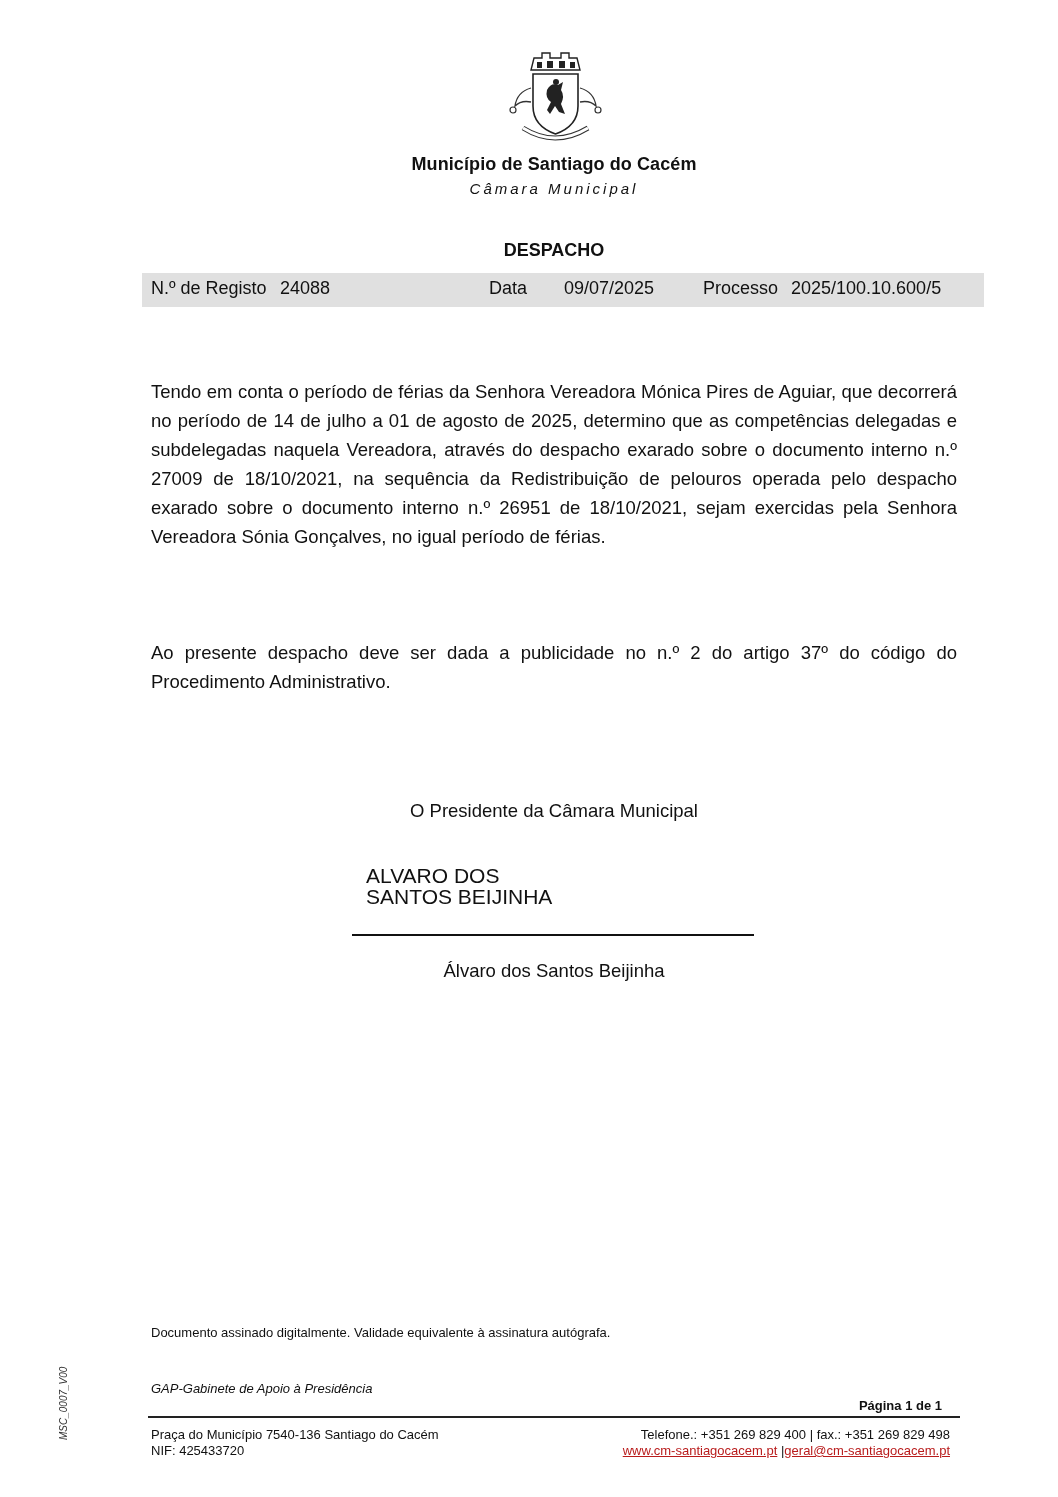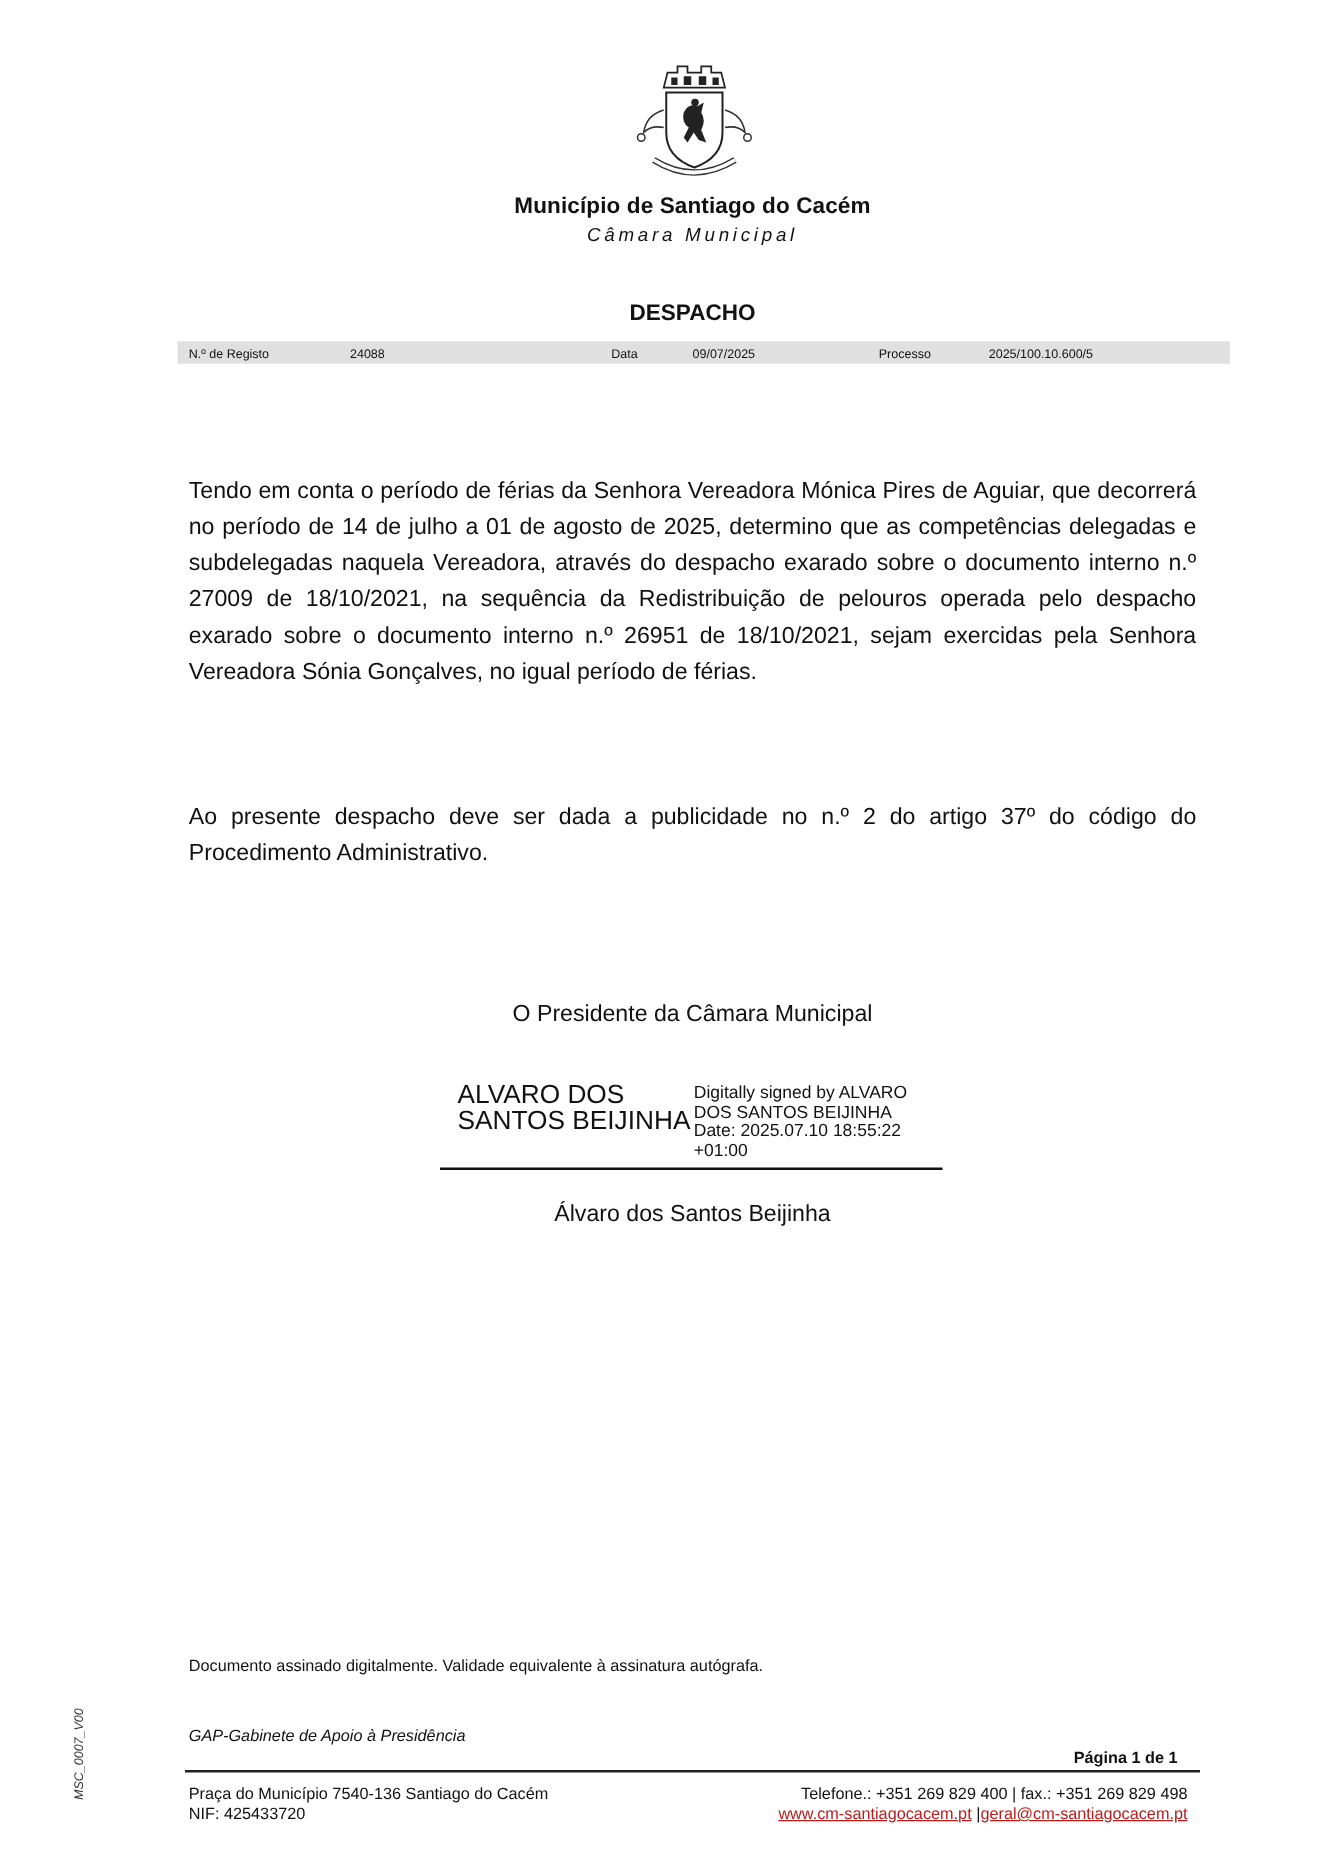--- a/index.html
+++ b/index.html
@@ -3,21 +3,21 @@
 <meta charset="utf-8">
 <style>
   html, body { margin:0; padding:0; background:#fff; }
   body { width:1058px; height:1497px; position:relative; overflow:hidden;
          font-family:"Liberation Sans Narrow","Liberation Sans", sans-serif; color:#111; }
   .abs { position:absolute; }
   .crest { left:503px; top:48px; width:105px; height:100px; }
   .org-name { left:0; width:1108px; top:154px; text-align:center; font-weight:bold; font-size:18px; letter-spacing:0.1px; }
   .org-sub { left:0; width:1108px; top:180px; text-align:center; font-style:italic; font-size:15px; letter-spacing:3px; }
   .doc-title { left:0; width:1108px; top:240px; text-align:center; font-weight:bold; font-size:18px; }
-  .meta-bar { left:142px; top:273px; width:842px; height:18px; background:#e0e0e0; font-size:10px; }
+  .meta-bar { left:142px; top:273px; width:842px; height:34px; background:#e0e0e0; font-size:18px; }
   .meta-bar span { position:absolute; top:5px; }
   .body-text { left:151px; width:806px; font-size:18.5px; line-height:29px; text-align:justify; }
   .p1 { top:377px; }
   .p2 { top:638px; }
   .role { left:0; width:1108px; top:800px; text-align:center; font-size:18.5px; }
   .sig-box { left:352px; top:862px; width:402px; height:72px; border-bottom:2px solid #111; font-family:"Liberation Sans", sans-serif; }
   .sig-name { position:absolute; left:14px; top:3px; font-size:21px; line-height:21px; }
   .sig-details { position:absolute; left:203px; top:4px; font-size:14px; line-height:15.5px; }
   .signer { left:0; width:1108px; top:960px; text-align:center; font-size:18.5px; }
   .small { font-size:13px; }
@@ -61,40 +61,34 @@
 
 <div class="abs org-name">Município de Santiago do Cacém</div>
 <div class="abs org-sub">Câmara Municipal</div>
 
 <div class="abs doc-title">DESPACHO</div>
 
 <div class="abs meta-bar">
   <span style="left:9px">N.º de Registo</span>
   <span style="left:138px">24088</span>
   <span style="left:347px">Data</span>
-  <span style="left:412px">09/07/2025</span>
+  <span style="left:422px">09/07/2025</span>
   <span style="left:561px">Processo</span>
   <span style="left:649px">2025/100.10.600/5</span>
 </div>
 
 <p class="abs body-text p1" style="margin:0">Tendo em conta o período de férias da Senhora Vereadora Mónica Pires de Aguiar, que decorrerá no período de 14 de julho a 01 de agosto de 2025, determino que as competências delegadas e subdelegadas naquela Vereadora, através do despacho exarado sobre o documento interno n.º 27009 de 18/10/2021, na sequência da Redistribuição de pelouros operada pelo despacho exarado sobre o documento interno n.º 26951 de 18/10/2021, sejam exercidas pela Senhora Vereadora Sónia Gonçalves, no igual período de férias.</p>
 <p class="abs body-text p2" style="margin:0">Ao presente despacho deve ser dada a publicidade no n.º 2 do artigo 37º do código do Procedimento Administrativo.</p>
 
 <div class="abs role">O Presidente da Câmara Municipal</div>
 
 <div class="abs sig-box">
   <div class="sig-name">
     <div>ALVARO DOS</div>
     <div>SANTOS BEIJINHA</div>
-  </div>
-  <div class="sig-details">
-    <div>Digitally signed by ALVARO</div>
-    <div>DOS SANTOS BEIJINHA</div>
-    <div>Date: 2025.07.10 18:55:22</div>
-    <div>+01:00</div>
   </div>
 </div>
 
 <div class="abs signer">Álvaro dos Santos Beijinha</div>
 
 <div class="abs small footnote">Documento assinado digitalmente.  Validade equivalente à assinatura autógrafa.</div>
 <div class="abs small dept">GAP-Gabinete de Apoio à Presidência</div>
 <div class="abs small page-no">Página 1 de 1</div>
 <div class="abs rule"></div>
 <div class="abs small addr1">Praça do Município   7540-136 Santiago do Cacém</div>

